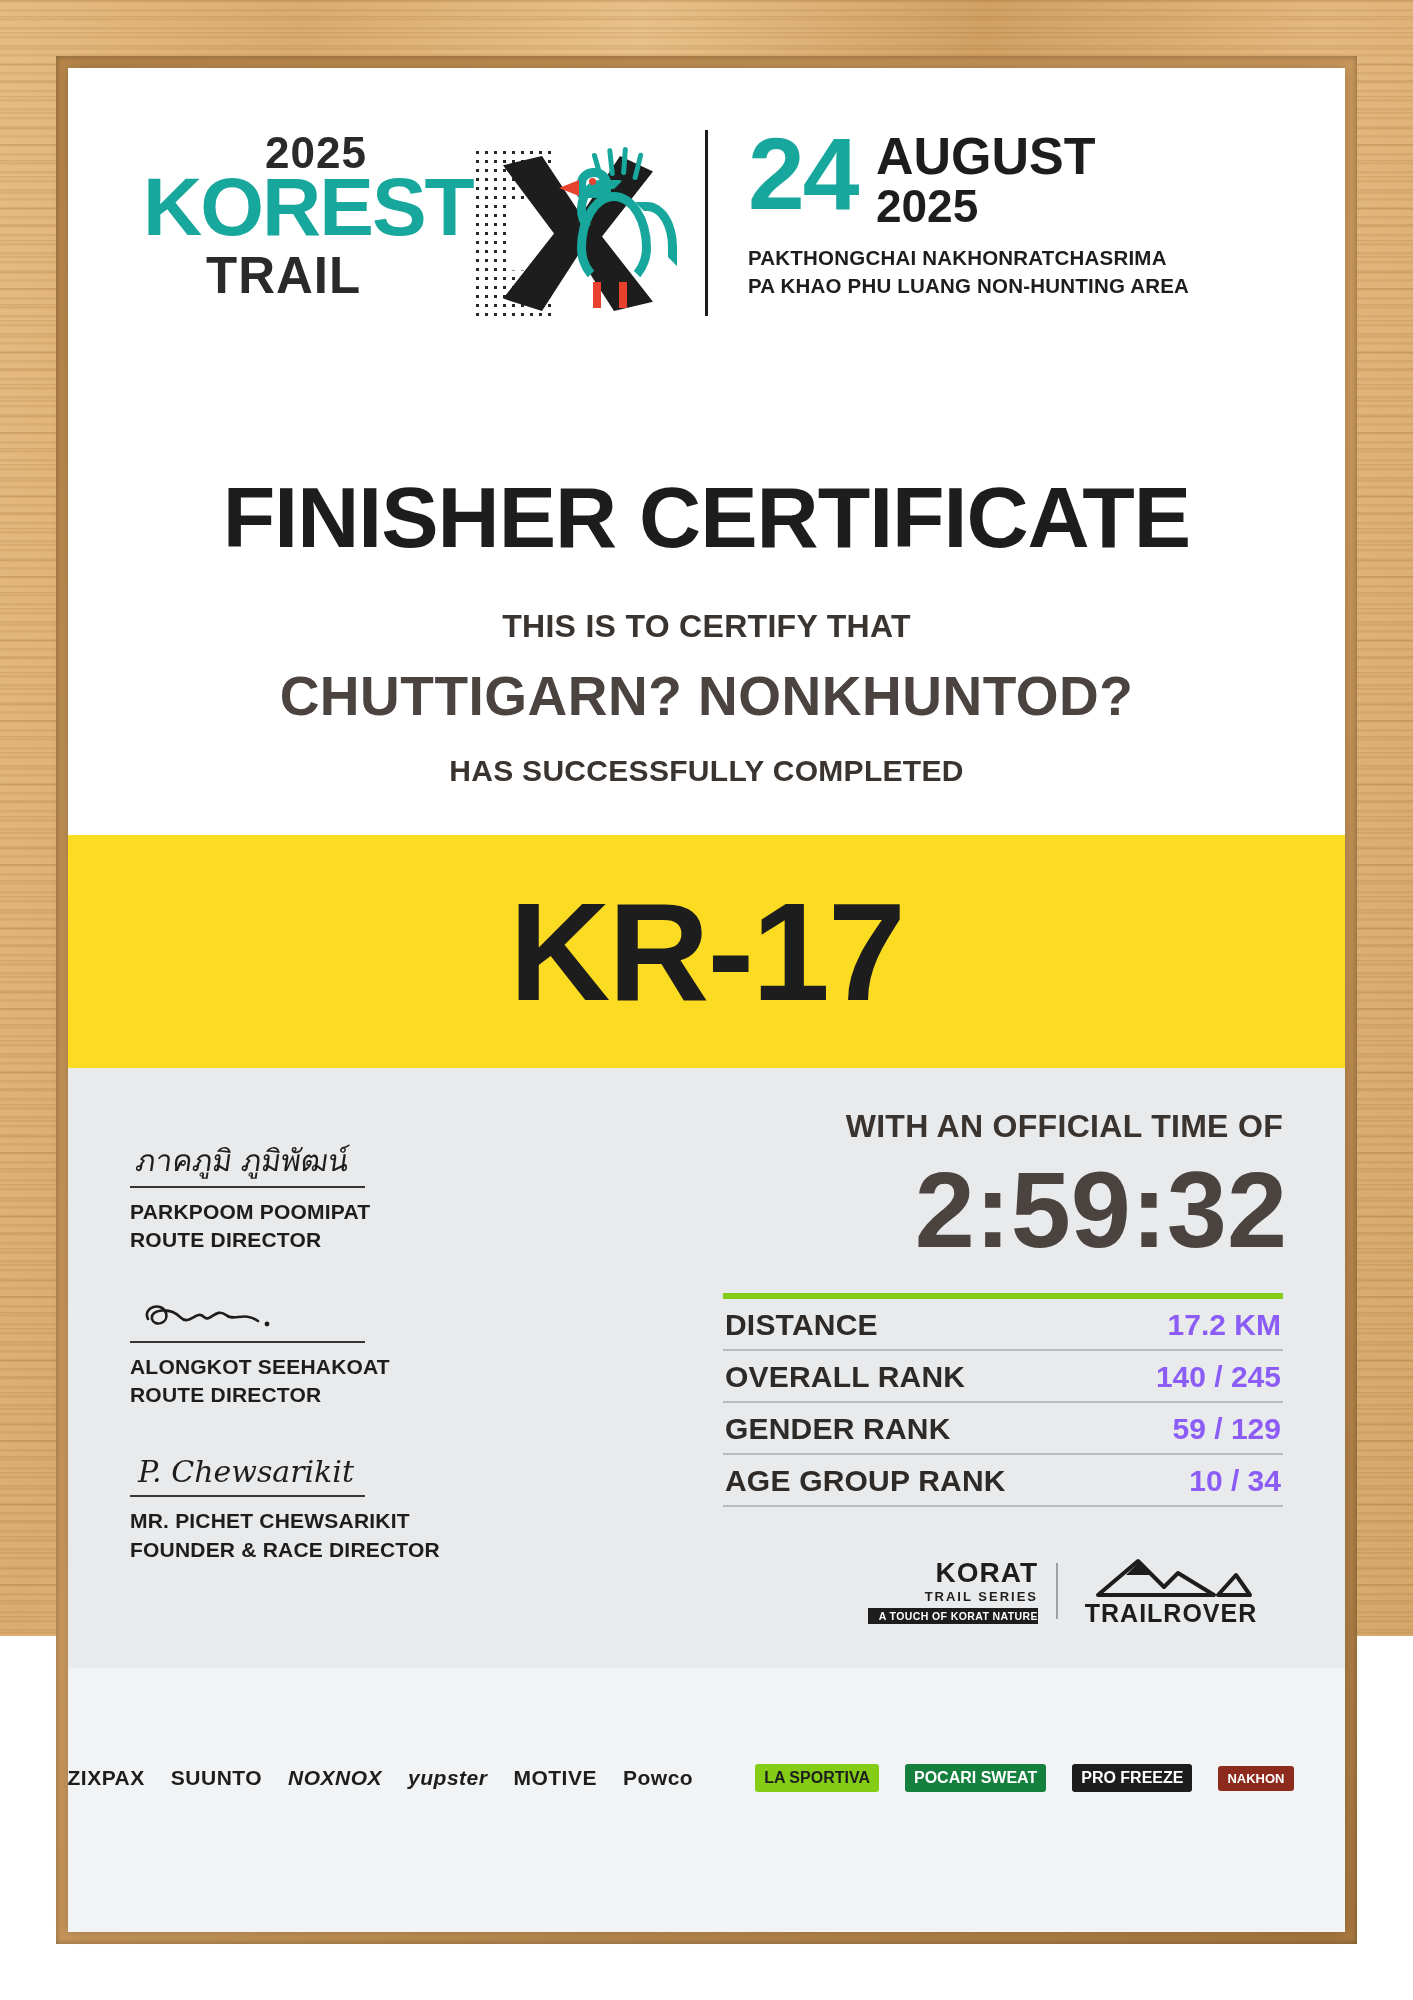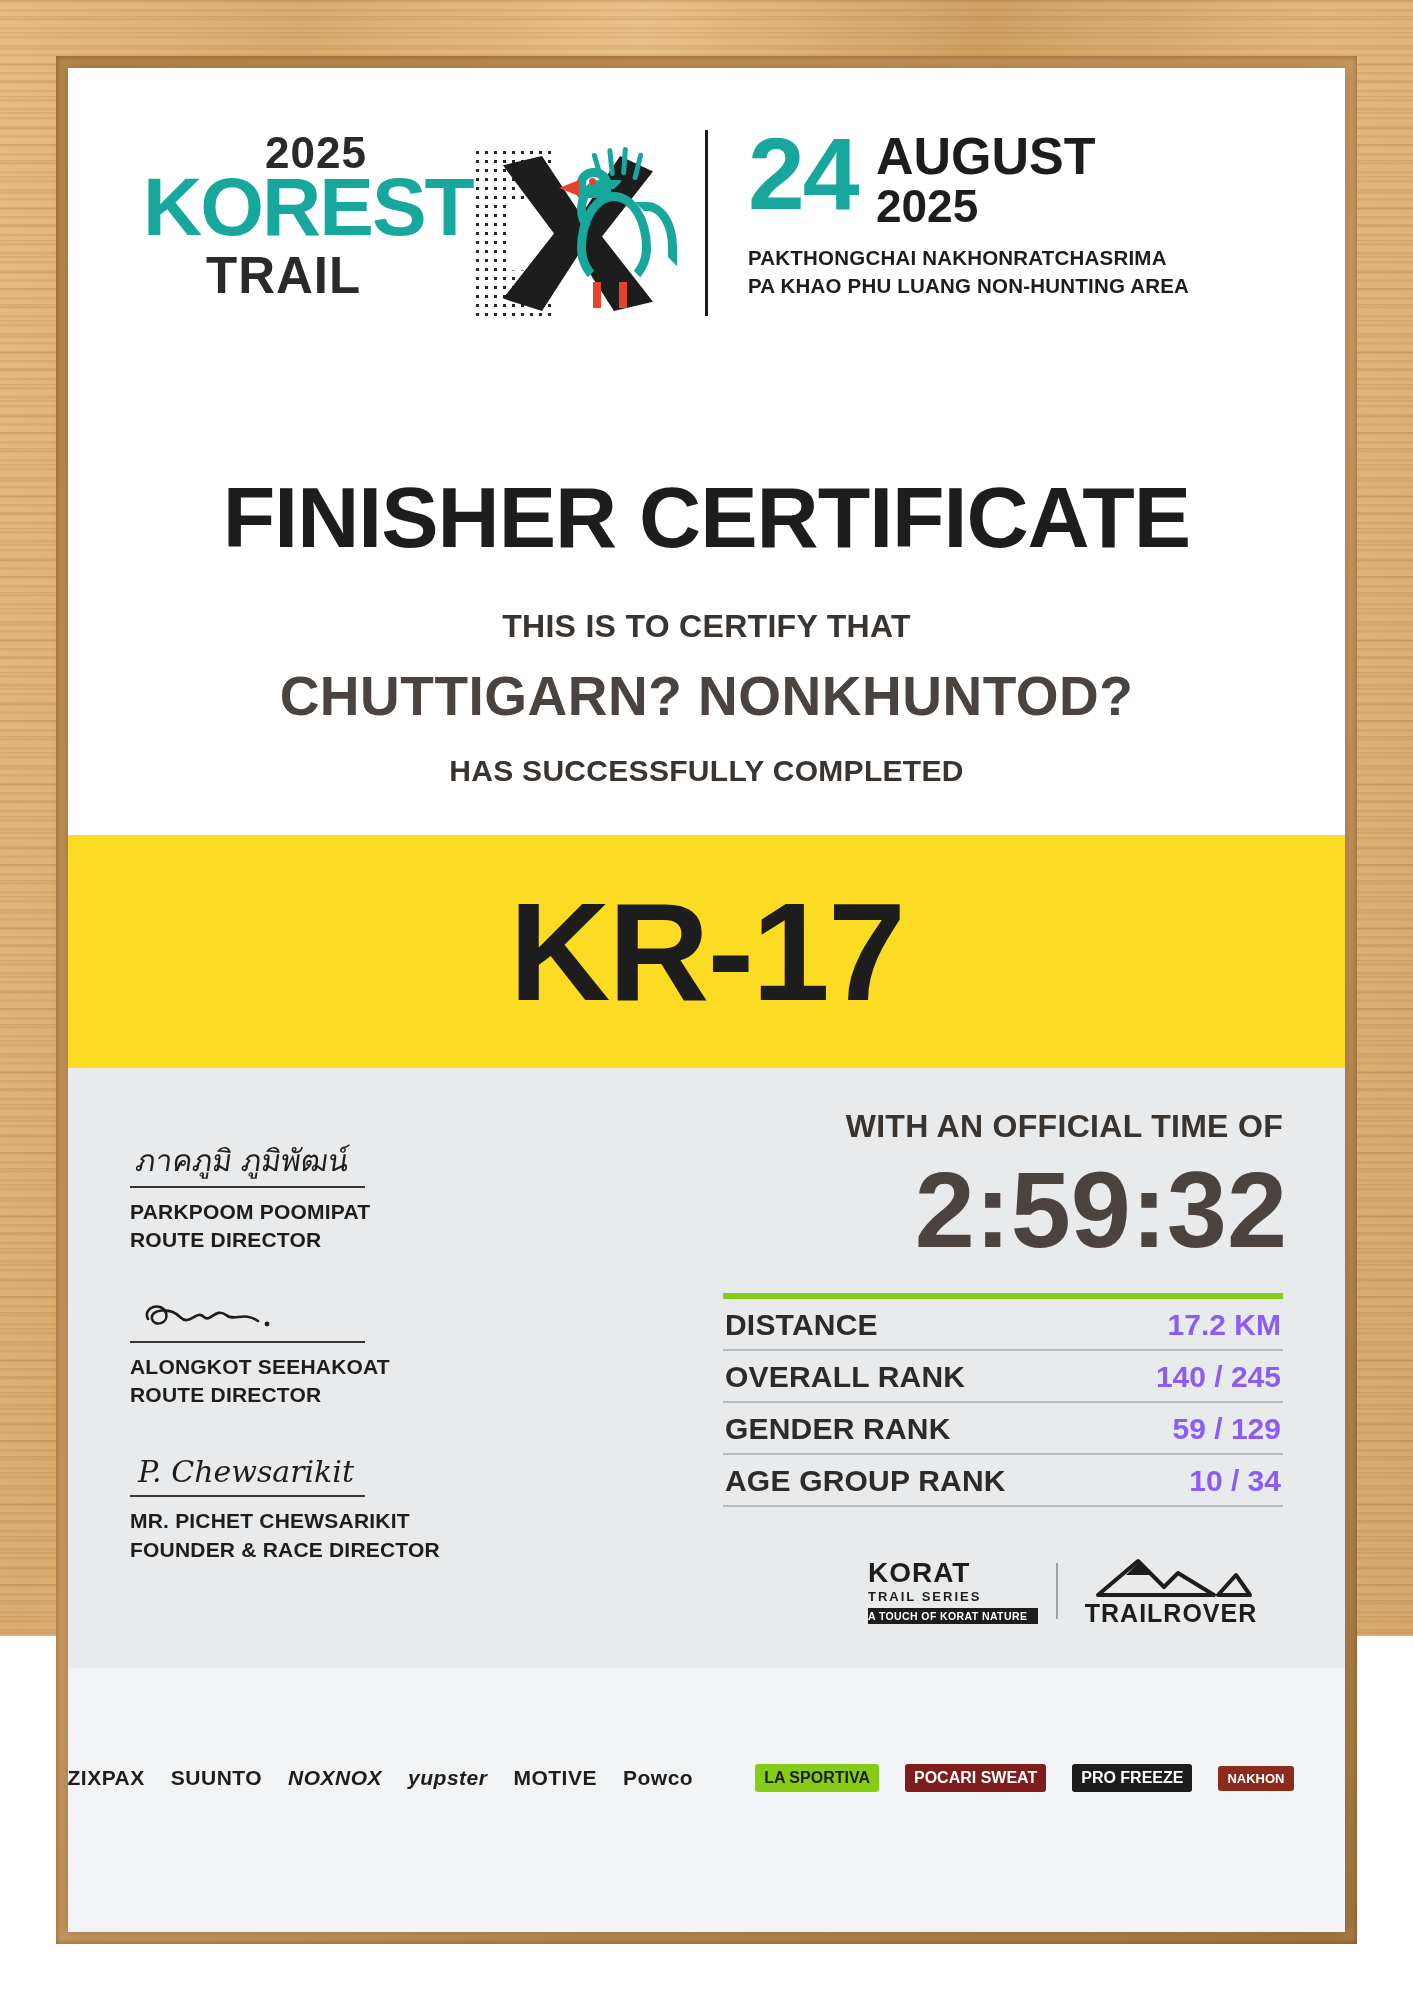--- a/index.html
+++ b/index.html
@@ -442,21 +442,21 @@
     left: 800px;
     top: 1480px;
     width: 420px;
     height: 86px;
     display: flex;
     align-items: center;
     gap: 18px;
   }
   .korat-logo {
     width: 170px;
-    text-align: left;
+    text-align: right;
     color: #1d1d1d;
   }
   .korat-logo .kl-top {
     font-size: 28px;
     font-weight: bold;
     letter-spacing: 1px;
     line-height: 1;
   }
   .korat-logo .kl-mid {
     font-size: 13px;
@@ -517,21 +517,21 @@
   .sp-italic { font-style: italic; }
   .sp-box {
     font-size: 16px;
     font-weight: bold;
     color: #ffffff;
     padding: 5px 9px;
     border-radius: 3px;
     white-space: nowrap;
   }
   .sp-lasportiva { background: #84cc16; color: #1d1d1d; margin-left: 36px; }
-  .sp-pocari { background: #7f1d1d; }
+  .sp-pocari { background: #15803d; }
   .sp-profreeze { background: #1d1d1d; }
   .sp-nakhon { background: #8c2b1d; font-size: 13px; }
   .sp-seal {
     width: 34px; height: 40px;
     background: #d8b04a;
     border-radius: 6px 6px 14px 14px;
   }
   .sp-green {
     width: 38px; height: 40px;
     background: #3f8f45;

